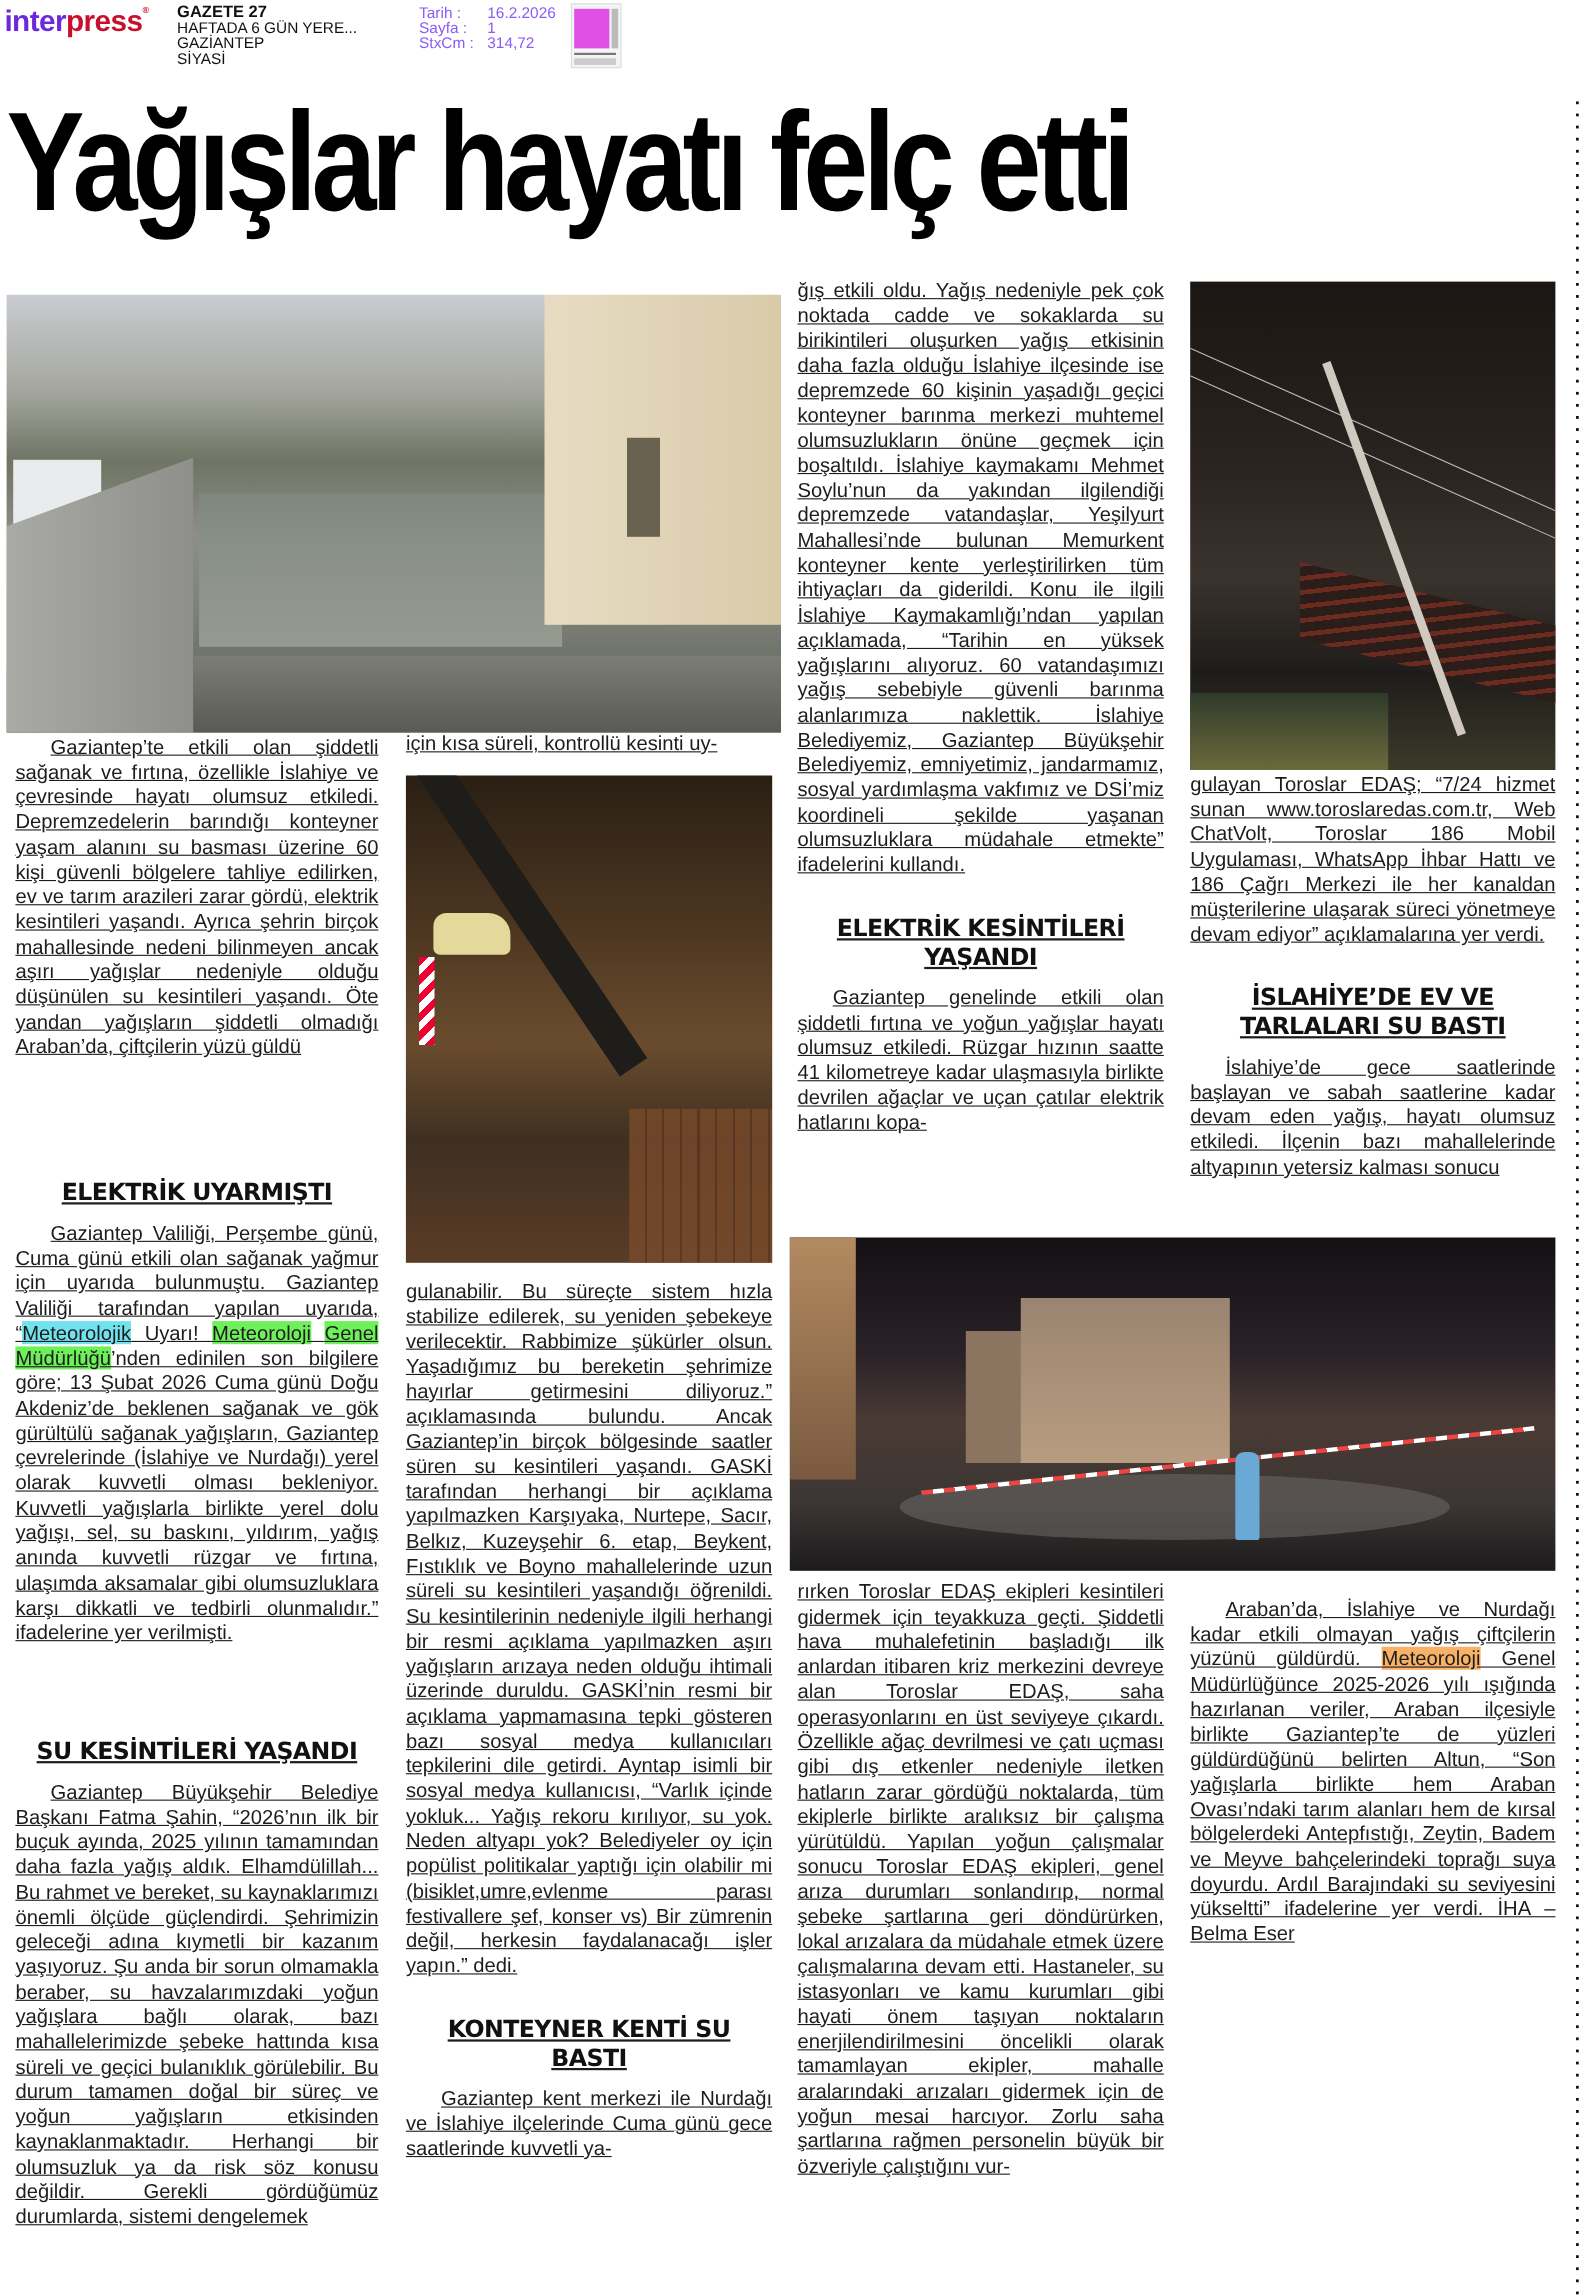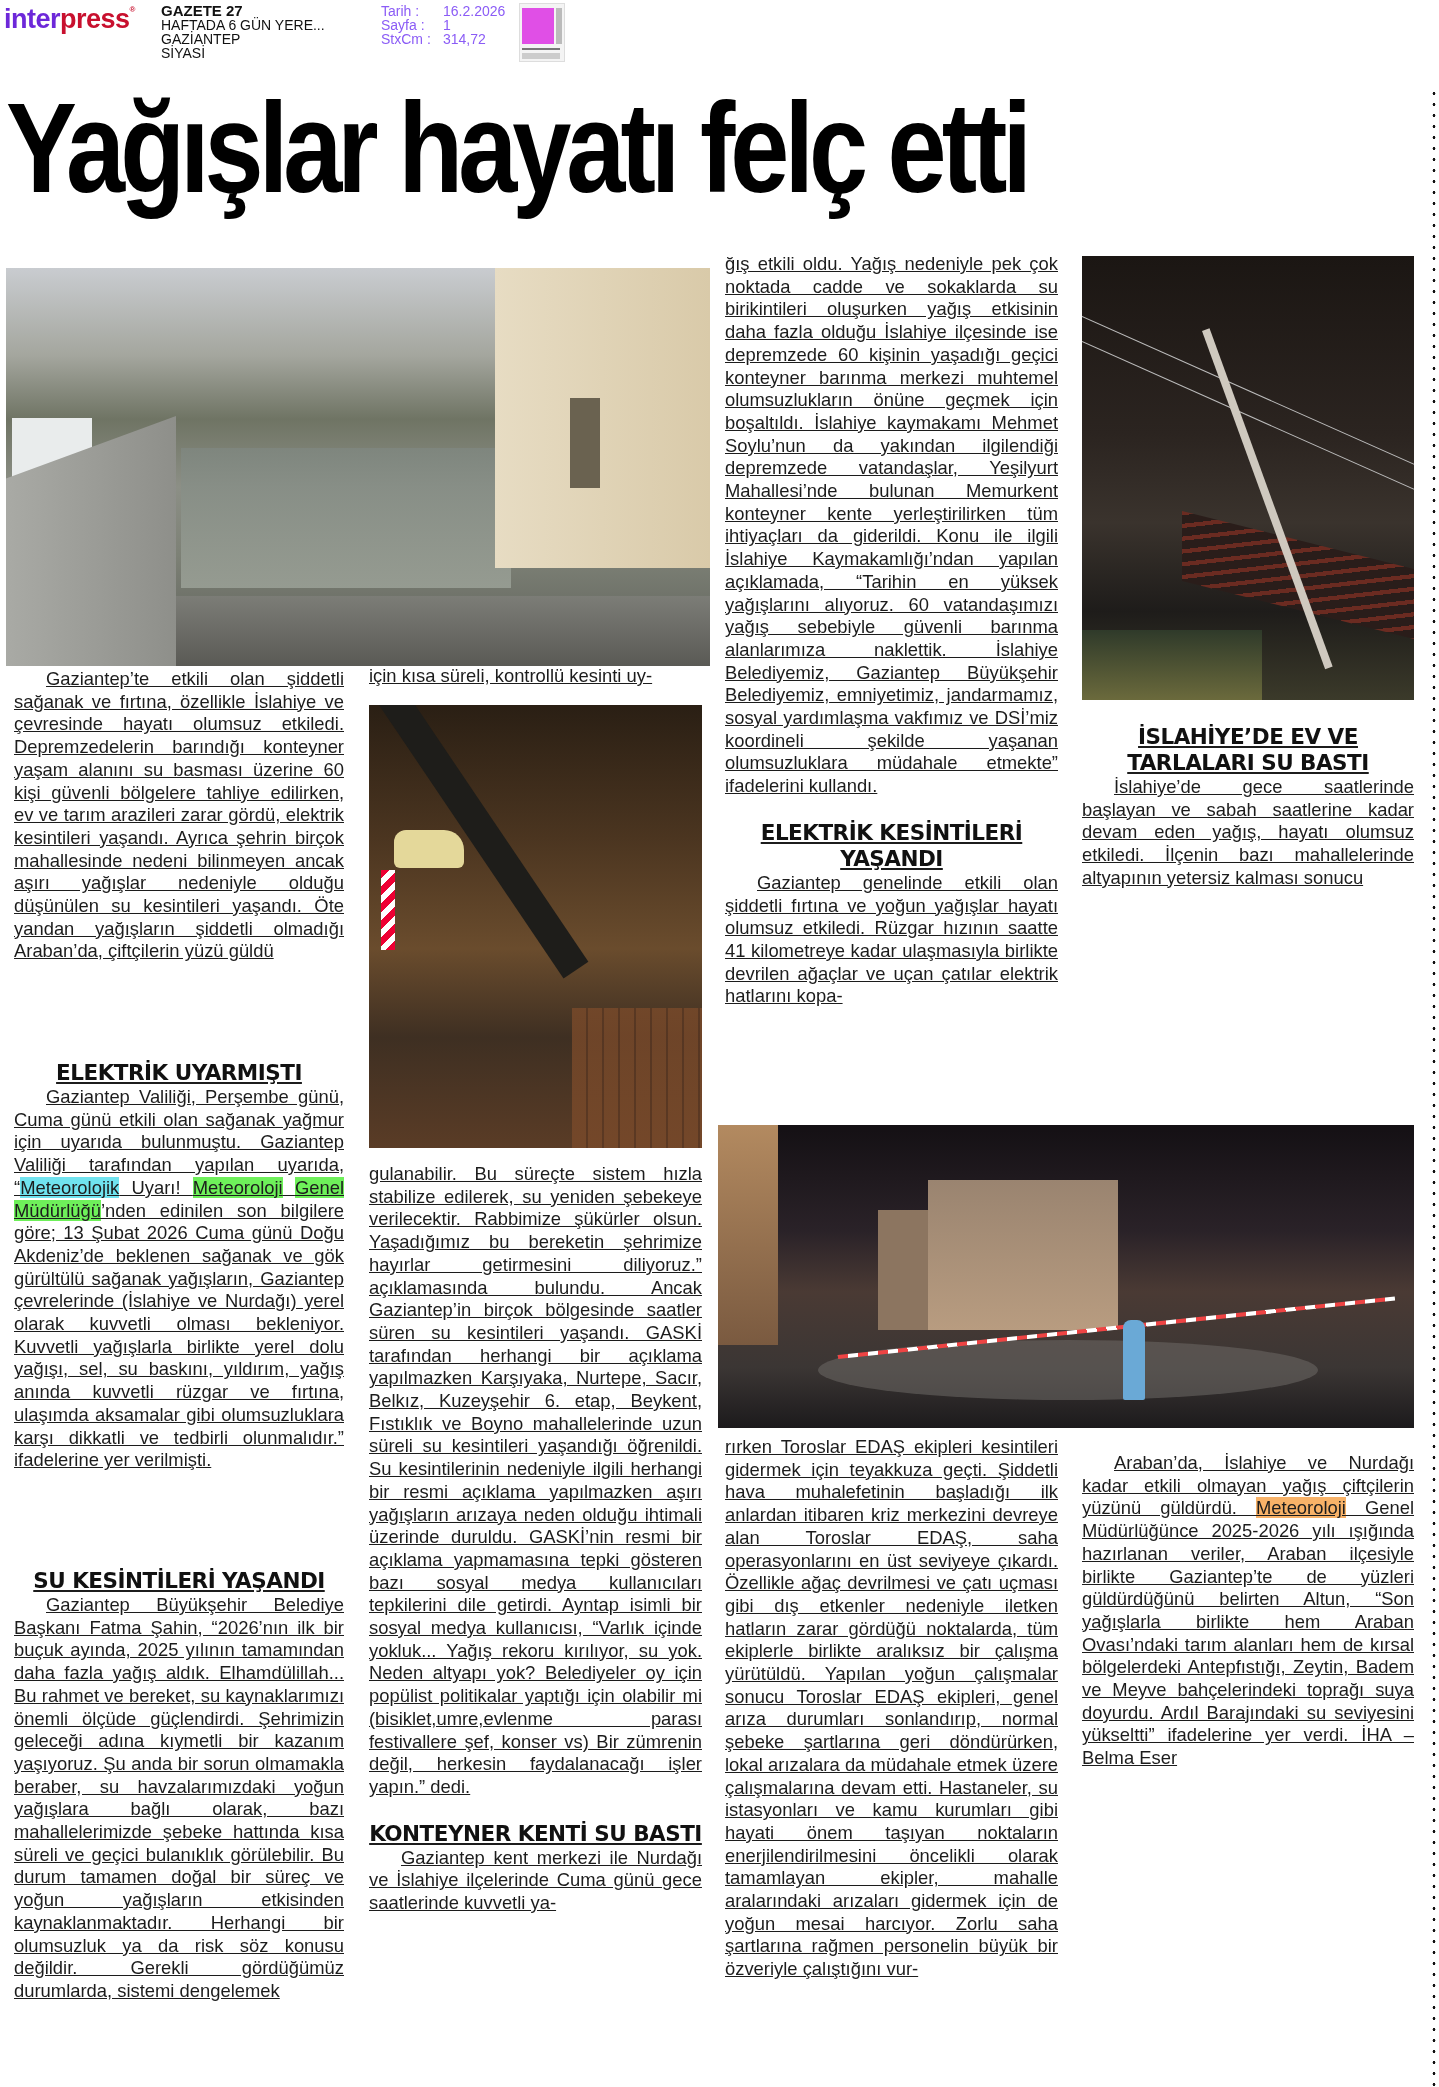--- a/index.html
+++ b/index.html
@@ -46,21 +46,21 @@
   .p4 .bL { position:absolute; left:0; top:0; width:60px; height:220px; background:linear-gradient(180deg,#b38a60,#7a5a40); }
   .p4 .bC { position:absolute; left:210px; top:55px; width:190px; height:150px; background:linear-gradient(180deg,#9a8470,#b89c80); }
   .p4 .bC2 { position:absolute; left:160px; top:85px; width:60px; height:120px; background:#8c7560; }
   .p4 .tape { position:absolute; left:120px; top:230px; width:560px; height:4px; background:repeating-linear-gradient(90deg,#e44 0 10px,#fff 10px 20px); transform:rotate(-6deg); transform-origin:left; }
   .p4 .worker { position:absolute; left:405px; top:195px; width:22px; height:80px; background:#6aa9d6; border-radius:8px 8px 2px 2px; }
   .p4 .road { position:absolute; left:100px; top:215px; width:500px; height:60px; background:#6d6a66; opacity:0.55; border-radius:50%; }
   
   .col { font-family:"Liberation Sans", sans-serif; font-size:18.4px; line-height:22.7px; text-align:justify; color:#1c1c1c; hyphens:manual;text-decoration:underline; }
   .col p { margin:0; }
   .ind { text-indent:32px; }
-  .sub { font-family:"DejaVu Sans", sans-serif; font-weight:bold; font-size:21.5px; line-height:26px; text-align:center; color:#111; letter-spacing:-0.5px; margin:0; }
+  .sub { font-family:"DejaVu Sans", sans-serif; font-weight:bold; font-size:21.5px; line-height:26px; text-align:center; color:#111; letter-spacing:-0.5px; margin:12px; }
   .hl-cyan { background:#70e3ef; }
   .hl-green { background:#6ef05a; }
   .hl-orange { background:#f8b268; }
 </style>
 </head>
 <body>
 
 <div class="abs logo">
   <span class="a">inter</span><span class="b">press</span><sup>®</sup>
 </div>
@@ -158,20 +158,21 @@
   <p>ğış etkili oldu. Yağış nedeniyle pek çok noktada cadde ve sokaklarda su birikintileri oluşurken yağış etkisinin daha fazla olduğu İslahiye ilçesinde ise depremzede 60 kişinin yaşadığı geçici konteyner barınma merkezi muhtemel olumsuzlukların önüne geçmek için boşaltıldı. İslahiye kaymakamı Mehmet Soylu’nun da yakından ilgilendiği depremzede vatandaşlar, Yeşilyurt Mahallesi’nde bulunan Memurkent konteyner kente yerleştirilirken tüm ihtiyaçları da giderildi. Konu ile ilgili İslahiye Kaymakamlığı’ndan yapılan açıklamada, “Tarihin en yüksek yağışlarını alıyoruz. 60 vatandaşımızı yağış sebebiyle güvenli barınma alanlarımıza naklettik. İslahiye Belediyemiz, Gaziantep Büyükşehir Belediyemiz, emniyetimiz, jandarmamız, sosyal yardımlaşma vakfımız ve DSİ’miz koordineli şekilde yaşanan olumsuzluklara müdahale etmekte” ifadelerini kullandı.</p>
   <div style="height:22px"></div>
   <h3 class="sub">ELEKTRİK KESİNTİLERİ YAŞANDI</h3>
   <p class="ind">Gaziantep genelinde etkili olan şiddetli fırtına ve yoğun yağışlar hayatı olumsuz etkiledi. Rüzgar hızının saatte 41 kilometreye kadar ulaşmasıyla birlikte devrilen ağaçlar ve uçan çatılar elektrik hatlarını kopa-</p>
 </div>
 <div class="abs col" style="left:725px; top:1436px; width:333px;">
   <p>rırken Toroslar EDAŞ ekipleri kesintileri gidermek için teyakkuza geçti. Şiddetli hava muhalefetinin başladığı ilk anlardan itibaren kriz merkezini devreye alan Toroslar EDAŞ, saha operasyonlarını en üst seviyeye çıkardı. Özellikle ağaç devrilmesi ve çatı uçması gibi dış etkenler nedeniyle iletken hatların zarar gördüğü noktalarda, tüm ekiplerle birlikte aralıksız bir çalışma yürütüldü. Yapılan yoğun çalışmalar sonucu Toroslar EDAŞ ekipleri, genel arıza durumları sonlandırıp, normal şebeke şartlarına geri döndürürken, lokal arızalara da müdahale etmek üzere çalışmalarına devam etti. Hastaneler, su istasyonları ve kamu kurumları gibi hayati önem taşıyan noktaların enerjilendirilmesini öncelikli olarak tamamlayan ekipler, mahalle aralarındaki arızaları gidermek için de yoğun mesai harcıyor. Zorlu saha şartlarına rağmen personelin büyük bir özveriyle çalıştığını vur-</p>
 </div>
 
 <div class="abs col" style="left:1082px; top:702px; width:332px;">
+  <p>gulayan Toroslar EDAŞ; “7/24 hizmet sunan www.toroslaredas.com.tr, Web ChatVolt, Toroslar 186 Mobil Uygulaması, WhatsApp İhbar Hattı ve 186 Çağrı Merkezi ile her kanaldan müşterilerine ulaşarak süreci yönetmeye devam ediyor” açıklamalarına yer verdi.</p>
   <div style="height:22px"></div>
   <h3 class="sub">İSLAHİYE’DE EV VE TARLALARI SU BASTI</h3>
   <p class="ind">İslahiye’de gece saatlerinde başlayan ve sabah saatlerine kadar devam eden yağış, hayatı olumsuz etkiledi. İlçenin bazı mahallelerinde altyapının yetersiz kalması sonucu</p>
 </div>
 <div class="abs col" style="left:1082px; top:1430px; width:332px;">
   <div style="height:22px"></div>
   <p class="ind"><span>Araban’da, İslahiye ve Nurdağı kadar etkili olmayan yağış çiftçilerin yüzünü güldürdü. </span><span class="hl-orange">Meteoroloji</span><span> Genel Müdürlüğünce 2025-2026 yılı ışığında hazırlanan veriler, Araban ilçesiyle birlikte Gaziantep’te de yüzleri güldürdüğünü belirten Altun, “Son yağışlarla birlikte hem Araban Ovası’ndaki tarım alanları hem de kırsal bölgelerdeki Antepfıstığı, Zeytin, Badem ve Meyve bahçelerindeki toprağı suya doyurdu. Ardıl Barajındaki su seviyesini yükseltti” ifadelerine yer verdi. İHA – Belma Eser</span></p>
 </div>
 
 </body></html>

